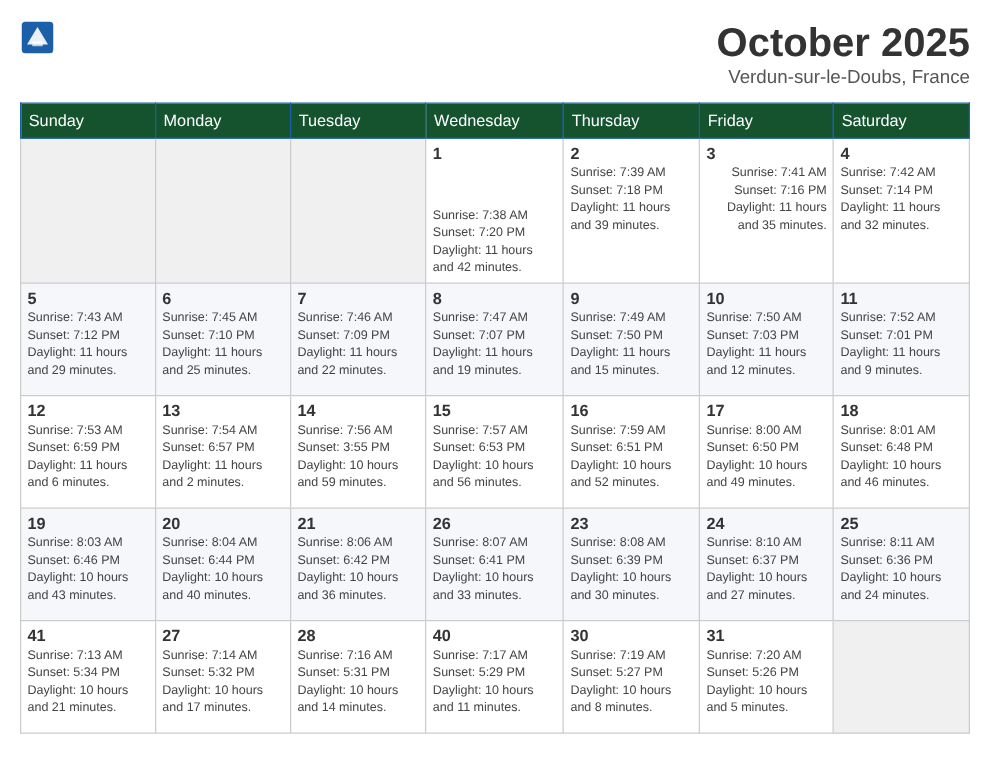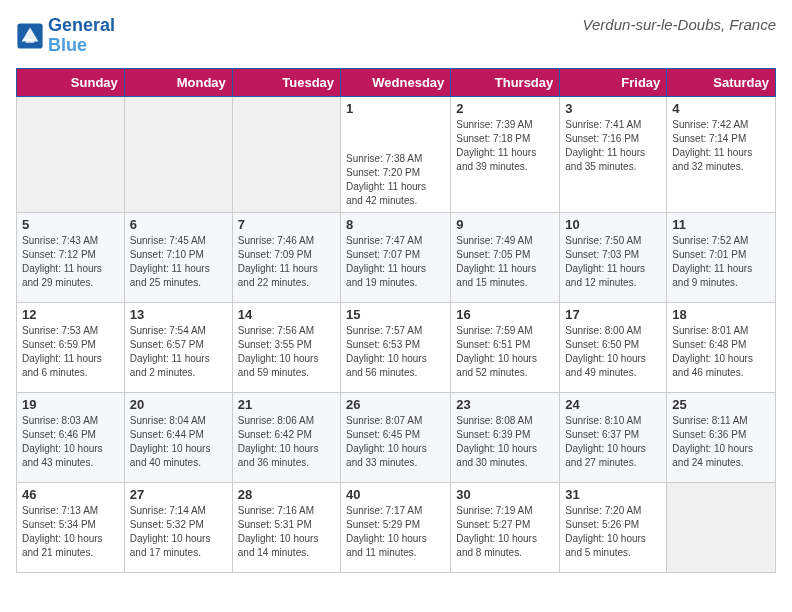--- a/index.html
+++ b/index.html
@@ -38,35 +38,34 @@
       text-align: right;
     }
     .month-title {
       font-size: 32px;
       font-weight: bold;
       color: #333;
     }
     .location {
       font-size: 15px;
       color: #555;
-      font-style: italic;
     }
     table {
       width: 100%;
       border-collapse: collapse;
       border: 1px solid #ccc;
     }
     thead tr th {
-      background: #be185d;
+      background: #14532d;
       color: #fff;
       font-size: 13px;
-      font-weight: bold;
+      font-weight: normal;
       padding: 6px 6px;
       border: 1px solid #1a5fa8;
-      text-align: right;
+      text-align: left;
     }
     tbody tr td {
       border: 1px solid #ccc;
       vertical-align: top;
       padding: 4px 5px;
       width: 113px;
       height: 90px;
       background: #fff;
     }
     tbody tr:nth-child(even) td {
@@ -91,26 +90,23 @@
 </head>
 <body>
 
 <div class="header">
   <div class="logo">
     <svg class="logo-icon" viewBox="0 0 40 40">
       <rect x="2" y="2" width="36" height="36" rx="4" fill="#1a5fa8"></rect>
       <polygon points="20,8 32,28 8,28" fill="white" opacity="0.9"></polygon>
       <rect x="14" y="24" width="12" height="6" fill="white" opacity="0.7"></rect>
     </svg>
-    <div class="logo-text">
-      <div><span>General</span></div>
-      <div><span style="color:#4a9ede;">Blue</span></div>
-    </div>
   </div>
   <div class="title-block">
+    <div class="month-title">October 2025</div>
     <div class="location">Verdun-sur-le-Doubs, France</div>
   </div>
 </div>
 
 <table>
   <thead>
     <tr>
     <th>Sunday</th>
         <th>Monday</th>
         <th>Tuesday</th>
@@ -132,21 +128,21 @@
 Daylight: 11 hours and 42 minutes.</div>
         </td>
         <td>
           <span class="day-num">2</span>
           <div class="day-info" style="white-space: pre-line;">Sunrise: 7:39 AM
 Sunset: 7:18 PM
 Daylight: 11 hours and 39 minutes.</div>
         </td>
         <td>
           <span class="day-num">3</span>
-          <div class="day-info" style="white-space: pre-line;">Sunrise: 7:41 AM
+          <div class="day-info" style="white-space: pre-line; text-align: right;">Sunrise: 7:41 AM
 Sunset: 7:16 PM
 Daylight: 11 hours and 35 minutes.</div>
         </td>
         <td>
           <span class="day-num">4</span>
           <div class="day-info" style="white-space: pre-line;">Sunrise: 7:42 AM
 Sunset: 7:14 PM
 Daylight: 11 hours and 32 minutes.</div>
         </td>
       </tr>
@@ -171,21 +167,21 @@
         </td>
         <td>
           <span class="day-num">8</span>
           <div class="day-info" style="white-space: pre-line;">Sunrise: 7:47 AM
 Sunset: 7:07 PM
 Daylight: 11 hours and 19 minutes.</div>
         </td>
         <td>
           <span class="day-num">9</span>
           <div class="day-info" style="white-space: pre-line;">Sunrise: 7:49 AM
-Sunset: 7:05 PM
+Sunset: 7:50 PM
 Daylight: 11 hours and 15 minutes.</div>
         </td>
         <td>
           <span class="day-num">10</span>
           <div class="day-info" style="white-space: pre-line;">Sunrise: 7:50 AM
 Sunset: 7:03 PM
 Daylight: 11 hours and 12 minutes.</div>
         </td>
         <td>
           <span class="day-num">11</span>
@@ -253,21 +249,21 @@
         </td>
         <td>
           <span class="day-num">21</span>
           <div class="day-info" style="white-space: pre-line;">Sunrise: 8:06 AM
 Sunset: 6:42 PM
 Daylight: 10 hours and 36 minutes.</div>
         </td>
         <td>
           <span class="day-num">26</span>
           <div class="day-info" style="white-space: pre-line;">Sunrise: 8:07 AM
-Sunset: 6:45 PM
+Sunset: 6:41 PM
 Daylight: 10 hours and 33 minutes.</div>
         </td>
         <td>
           <span class="day-num">23</span>
           <div class="day-info" style="white-space: pre-line;">Sunrise: 8:08 AM
 Sunset: 6:39 PM
 Daylight: 10 hours and 30 minutes.</div>
         </td>
         <td>
           <span class="day-num">24</span>
@@ -277,21 +273,21 @@
         </td>
         <td>
           <span class="day-num">25</span>
           <div class="day-info" style="white-space: pre-line;">Sunrise: 8:11 AM
 Sunset: 6:36 PM
 Daylight: 10 hours and 24 minutes.</div>
         </td>
       </tr>
       <tr>
         <td>
-          <span class="day-num">46</span>
+          <span class="day-num">41</span>
           <div class="day-info" style="white-space: pre-line;">Sunrise: 7:13 AM
 Sunset: 5:34 PM
 Daylight: 10 hours and 21 minutes.</div>
         </td>
         <td>
           <span class="day-num">27</span>
           <div class="day-info" style="white-space: pre-line;">Sunrise: 7:14 AM
 Sunset: 5:32 PM
 Daylight: 10 hours and 17 minutes.</div>
         </td>

